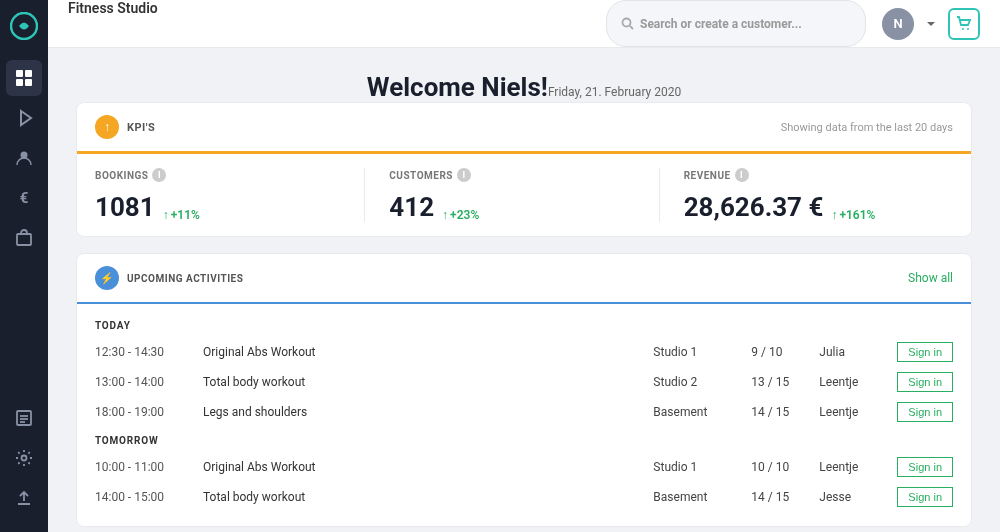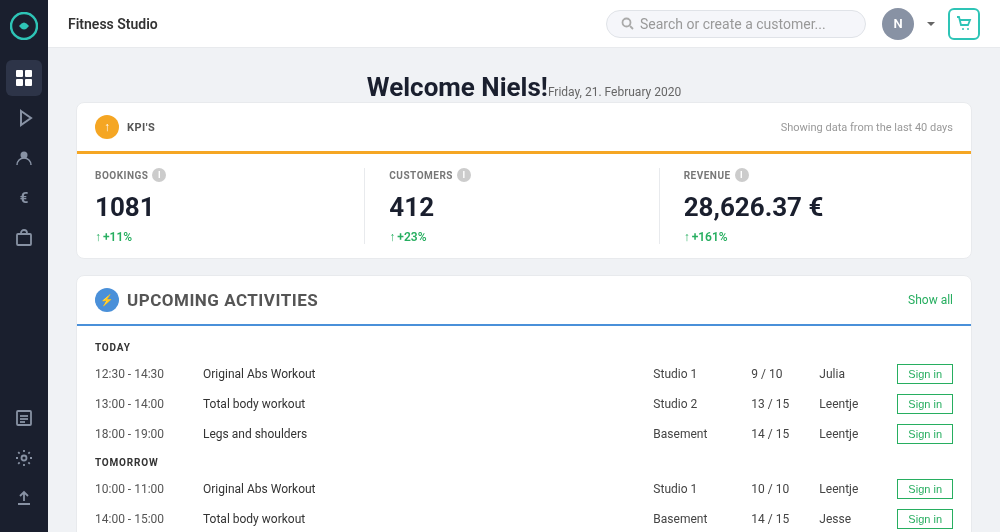--- a/index.html
+++ b/index.html
@@ -49,41 +49,41 @@
       flex-direction: column;
       overflow: hidden;
     }
 
     
     .topnav {
       background: #fff;
       border-bottom: 1px solid #e8eaed;
       height: 48px;
       display: flex;
-      align-items: center;
       padding: 0 20px;
       flex-shrink: 0;
     }
     .topnav-title {
       font-size: 14px;
       font-weight: 600;
       color: #333;
       margin-right: auto;
     }
     .search-bar {
       display: flex;
       align-items: center;
       background: #f5f6fa;
       border: 1px solid #e0e3e8;
       border-radius: 20px;
       padding: 5px 14px;
       width: 260px;
       color: #999;
-      font-size: 14px;
+      font-size: 12px;
       gap: 6px;
+      font-weight: bold;
     }
     .topnav-right {
       display: flex;
       align-items: center;
       gap: 12px;
       margin-left: 16px;
     }
     .avatar-circle {
       width: 32px;
       height: 32px;
@@ -204,23 +204,22 @@
       display: inline-flex;
       align-items: center;
       justify-content: center;
       font-weight: 700;
     }
     .metric-value {
       font-size: 26px;
       font-weight: 700;
       color: #1a1f2e;
       display: flex;
-      align-items: flex-start;
+      align-items: flex-end;
       gap: 8px;
-      flex-direction: column;
     }
     .metric-change {
       font-size: 12px;
       color: #27ae60;
       font-weight: 600;
       display: flex;
       align-items: center;
       gap: 2px;
     }
     .arrow-up { color: #27ae60; }
@@ -243,21 +242,21 @@
       height: 24px;
       border-radius: 50%;
       background: #4a90d9;
       color: #fff;
       display: flex;
       align-items: center;
       justify-content: center;
       font-size: 11px;
     }
     .section-label {
-      font-size: 17px;
+      font-size: 10px;
       font-weight: 700;
       letter-spacing: 0.5px;
       color: #555;
       text-transform: uppercase;
     }
     .show-all {
       font-size: 12px;
       color: #27ae60;
       cursor: pointer;
       text-decoration: none;
@@ -392,21 +391,21 @@
       <h1 class="page-title">Welcome Niels!</h1>
       <span class="page-date">Friday, 21. February 2020</span>
     </div>
 
     <div class="card">
       <div class="kpi-header">
         <div class="kpi-header-left">
           <div class="kpi-icon">↑</div>
           <span class="kpi-label">KPI'S</span>
         </div>
-        <span class="kpi-subtitle">Showing data from the last 40 days</span>
+        <span class="kpi-subtitle">Showing data from the last 20 days</span>
       </div>
       <div class="kpi-metrics">
         <div class="kpi-metric">
           <div class="metric-name">
             <span>BOOKINGS</span>
             <span class="info-dot">i</span>
           </div>
           <div class="metric-value">
             <span>1081</span>
             <span class="metric-change">

